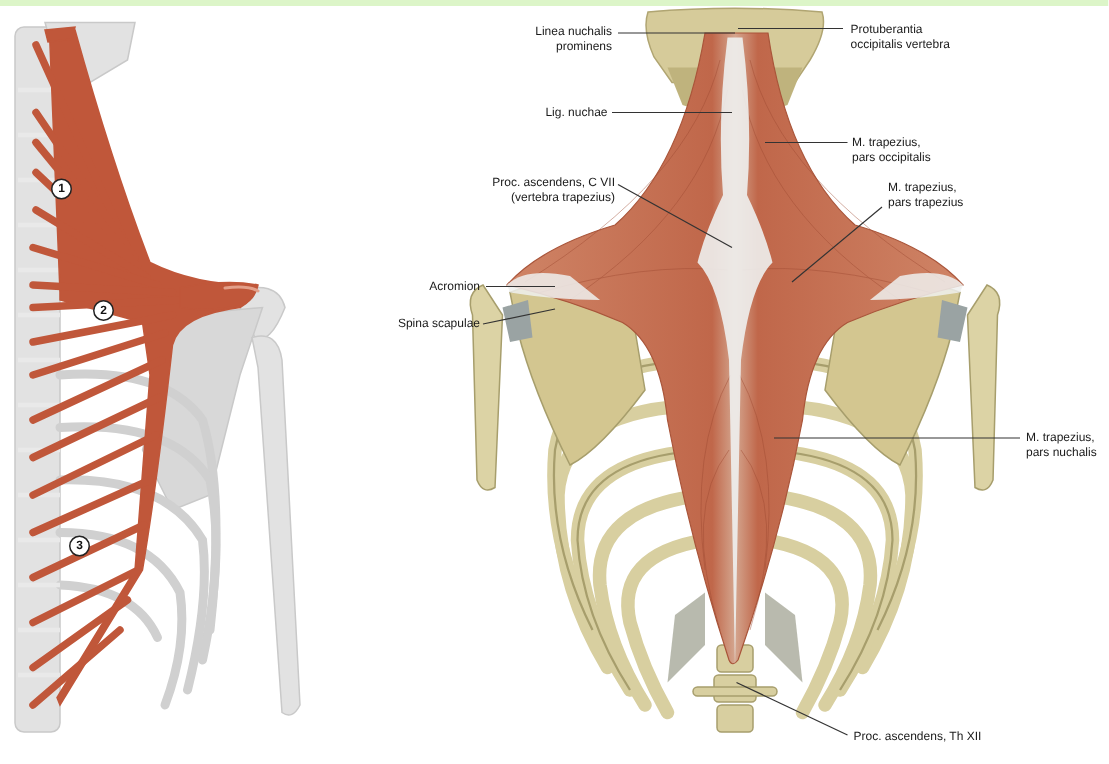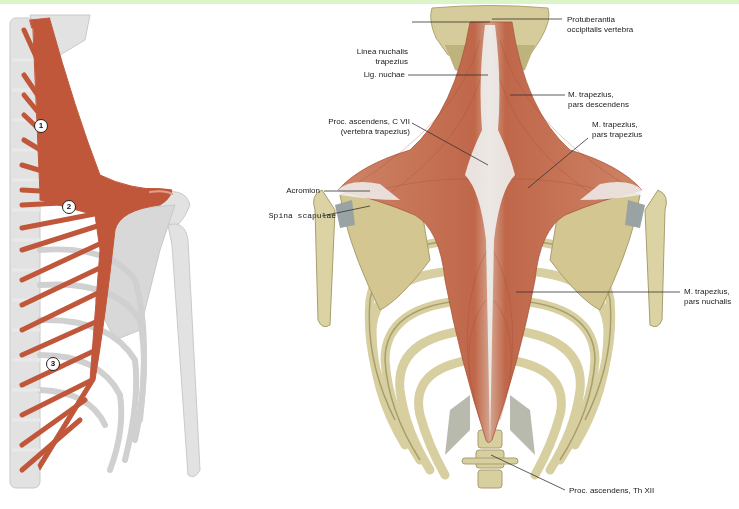--- a/index.html
+++ b/index.html
@@ -150,47 +150,47 @@
     <line x1="510" y1="95" x2="565" y2="95"></line>
     <line x1="412" y1="123" x2="488" y2="165"></line>
     <line x1="588" y1="138" x2="528" y2="188"></line>
     <line x1="324" y1="191" x2="370" y2="191"></line>
     <line x1="322" y1="216" x2="370" y2="206"></line>
     <line x1="516" y1="292" x2="680" y2="292"></line>
     <line x1="491" y1="455" x2="565" y2="490"></line>
   </g>
 </svg>
 
-<div class="label right" style="left:348px;top:16px;width:60px;margin-top:31px;">
+<div class="label right" style="left:348px;top:16px;width:60px;">
   <div>Linea nuchalis</div>
-  <div>trapezius</div>
+  <div>prominens</div>
 </div>
 <div class="label" style="left:567px;top:15px;">
   <div>Protuberantia</div>
   <div>occipitalis vertebra</div>
 </div>
 <div class="label right" style="left:340px;top:70px;width:65px;">
   <div>Lig. nuchae</div>
 </div>
 <div class="label" style="left:568px;top:90px;">
   <div>M. trapezius,</div>
-  <div>pars descendens</div>
+  <div>pars occipitalis</div>
 </div>
 <div class="label right" style="left:320px;top:117px;width:90px;">
   <div>Proc. ascendens, C VII</div>
   <div>(vertebra trapezius)</div>
 </div>
 <div class="label" style="left:592px;top:120px;">
   <div>M. trapezius,</div>
   <div>pars trapezius</div>
 </div>
 <div class="label right" style="left:250px;top:186px;width:70px;text-align:right;">
   <div>Acromion</div>
 </div>
-<div class="label right" style="left:256px;top:211px;width:80px;font-family:Liberation Mono, monospace;">
+<div class="label right" style="left:240px;top:211px;width:80px;">
   <div>Spina scapulae</div>
 </div>
 <div class="label" style="left:684px;top:287px;">
   <div>M. trapezius,</div>
   <div>pars nuchalis</div>
 </div>
 <div class="label" style="left:569px;top:486px;">
   <div>Proc. ascendens, Th XII</div>
 </div>
 

